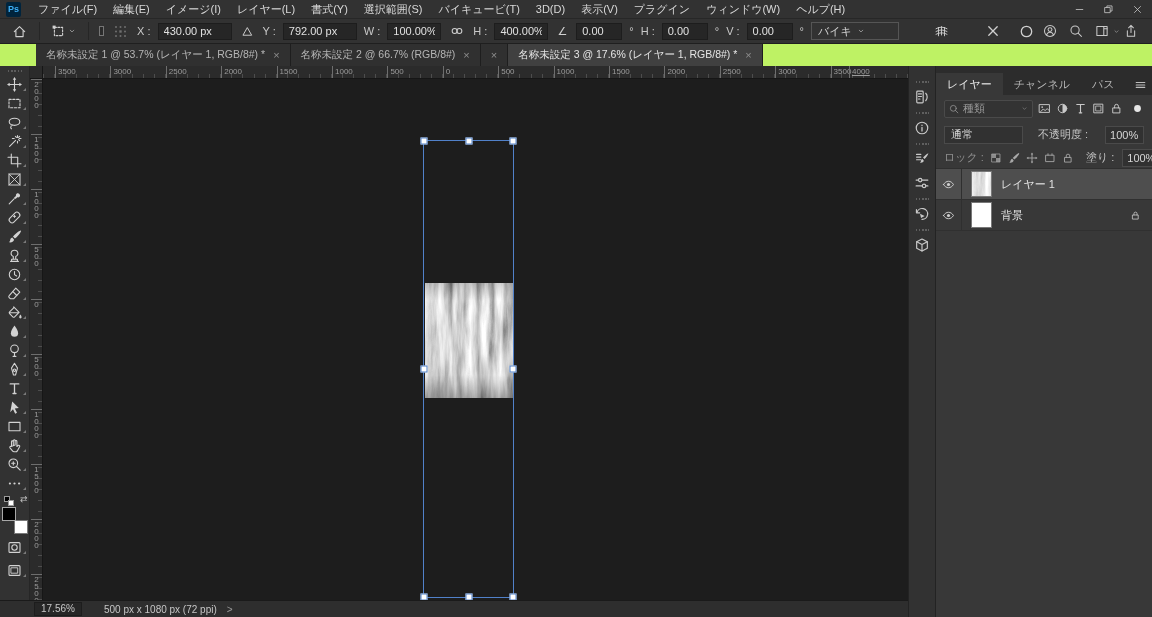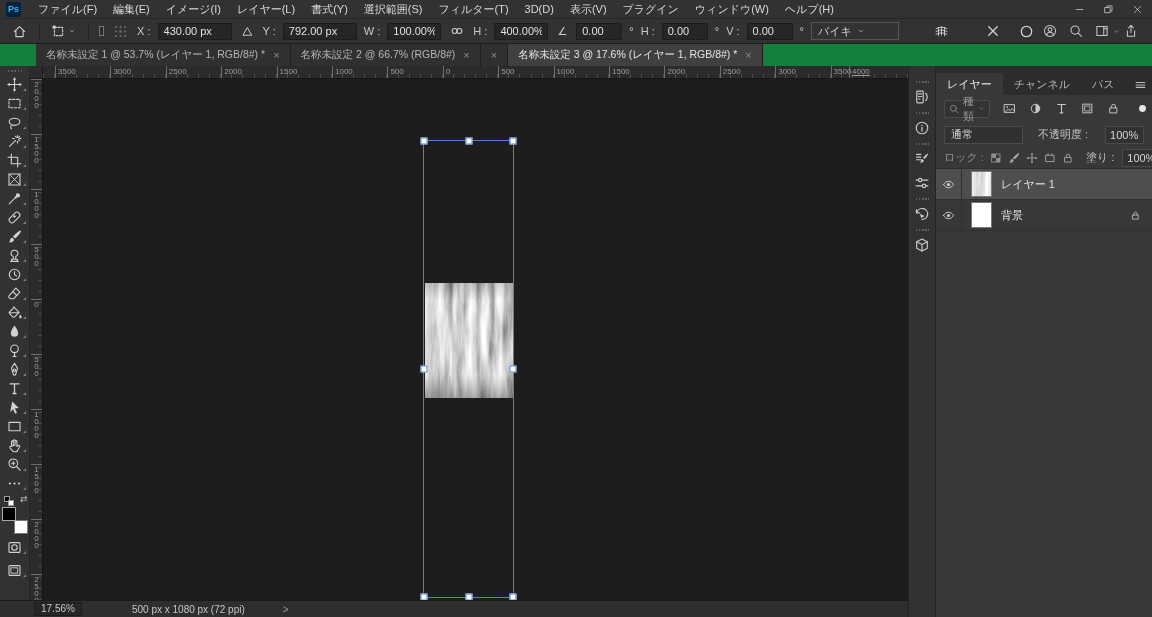--- a/index.html
+++ b/index.html
@@ -21,21 +21,21 @@
   input.obx { background:#262626; border:1px solid #1d1d1d; color:#e0e0e0; height:17px; padding:0 5px; font-size:11px; font-family:inherit; }
   .obx.w66{ width:74px; } .obx.w54{ width:54px; } .obx.w50{ width:46px; }
   .ob-drop { width:88px; height:18px; border:1px solid #555; display:flex; align-items:center; padding:0 6px; gap:4px; color:#d3d3d3; }
   .ob-drop span{ flex:1; white-space:nowrap; overflow:hidden; }
   .obtn { display:flex; align-items:center; justify-content:center; color:#d0d0d0; background:none; border:none; padding:2px; }
   .obtn.dim{ color:#6f6f6f; }
   .ob-right { margin-left:auto; display:flex; align-items:center; gap:12px; padding-right:4px; color:#c9c9c9; }
   .chk { width:10px; height:10px; border:1px solid #767676; background:#2b2b2b; }
 
   
-  .tabbar { height:22px; background:#15803d; display:flex; padding-left:36px; }
+  .tabbar { height:22px; background:#bef264; display:flex; padding-left:36px; }
   .tab { background:#303030; color:#b5b5b5; font-size:10.5px; padding:0 10px; display:flex; align-items:center; gap:8px; border-right:1px solid #1e1e1e; white-space:nowrap; cursor:default; }
   .tab.active { background:#404040; color:#e4e4e4; }
   .tab .x { color:#8e8e8e; font-size:11px; }
 
   
   .main { display:flex; height:573px; }
   .left-group { width:908px; display:flex; flex-direction:column; }
   .canvas-row { display:flex; height:534px; }
 
   
@@ -59,37 +59,37 @@
   .ticks-v { position:absolute; right:0; top:0; bottom:0; width:4px; background:repeating-linear-gradient(0deg,#4d4d4d 0 1px,transparent 1px 11px); }
   .rl { position:absolute; top:0; height:12px; font-size:8px; line-height:11px; color:#9b9b9b; border-left:1px solid #6e6e6e; padding-left:2px; }
   .rlv { position:absolute; left:1px; width:11px; font-size:8px; line-height:7px; color:#9b9b9b; border-top:1px solid #6e6e6e; padding-top:1px; white-space:pre-line; text-align:center; }
   .texture { position:absolute; left:395px; top:217px; width:88px; height:115px; }
   .texture svg{ display:block; }
   .tex-shade { position:absolute; inset:0; background:linear-gradient(to bottom, rgba(0,0,0,.18), rgba(0,0,0,0) 15%, rgba(0,0,0,0) 80%, rgba(0,0,0,.3)); }
   .bbox { position:absolute; left:393px; top:74px; width:91px; height:458px; border:1px solid #5181c9; }
   .hdl { position:absolute; width:7px; height:7px; background:#fff; border:1px solid #5181c9; transform:translate(-50%,-50%); }
 
   
-  .statusbar { height:17px; background:#2e2e2e; border-top:1px solid #1a1a1a; display:flex; align-items:center; font-size:10px; color:#c6c6c6; padding-left:34px;gap:28px; }
+  .statusbar { height:17px; background:#2e2e2e; border-top:1px solid #1a1a1a; display:flex; align-items:center; font-size:10px; color:#c6c6c6; padding-left:34px; }
   .zoombox { background:#262626; border:1px solid #1d1d1d; padding:0 6px; height:14px; line-height:12px; }
   .doc-size { margin-left:22px; }
   .st-chev { margin-left:10px; color:#9a9a9a; }
 
   
   .dock { width:28px; background:#323232; border-left:1px solid #232323; border-right:1px solid #232323; display:flex; flex-direction:column; align-items:center; padding-top:12px; }
   .dock .grip { width:13px; height:2px; margin:3px 0 2px; background:repeating-linear-gradient(90deg,#5f5f5f 0 1.4px,transparent 1.4px 3.1px); }
   .dockbtn { width:26px; height:24px; display:flex; align-items:center; justify-content:center; color:#c9c9c9; background:none; border:none; }
 
   
   .panel { width:216px; background:#383838; display:flex; flex-direction:column; }
   .panel-tabs { height:29px; background:#2c2c2c; display:flex; align-items:flex-end; }
   .ptab { height:22px; padding:0 11px; display:flex; align-items:center; color:#b9b9b9; cursor:default; }
   .ptab.active { background:#383838; color:#e8e8e8; }
   .pmenu { margin-left:auto; height:22px; width:24px; display:flex; align-items:center; justify-content:center; color:#bdbdbd; }
-  .filter-row { height:27px; display:flex; align-items:center; padding:0 8px; gap:13px; }
+  .filter-row { height:27px; display:flex; align-items:center; padding:0 8px; gap:5px; }
   .searchbox { width:112px; height:18px; background:#333333; border:1px solid #4a4a4a; border-radius:2px; display:flex; align-items:center; padding:0 4px; gap:4px; color:#9c9c9c; }
   .searchbox .ph { flex:1; }
   .fic { color:#c9c9c9; display:flex; }
   .blend-row { height:25px; display:flex; align-items:center; padding:0 8px; gap:15px; }
   .blendbox { width:104px; height:18px; border:1px solid #4a4a4a; background:#313131; display:flex; align-items:center; padding:0 6px; color:#d6d6d6; }
   .blendbox span{ flex:1; }
   .plbl { color:#c3c3c3; white-space:nowrap; }
   .plbl.dim { color:#8f8f8f; }
   .valbox { width:50px; height:18px; border:1px solid #4a4a4a; background:#313131; display:flex; align-items:center; padding:0 4px; color:#d6d6d6; margin-left:2px; }
   .valbox span{ flex:1; }
@@ -124,21 +124,21 @@
 
 <div class="menubar">
   <div class="ps-logo">Ps</div>
   <div id="menu-items" style="display:flex">
       <div class="mitem">ファイル(F)</div>
       <div class="mitem">編集(E)</div>
       <div class="mitem">イメージ(I)</div>
       <div class="mitem">レイヤー(L)</div>
       <div class="mitem">書式(Y)</div>
       <div class="mitem">選択範囲(S)</div>
-      <div class="mitem">フィルター(T)</div>
+      <div class="mitem">バイキュービ(T)</div>
       <div class="mitem">3D(D)</div>
       <div class="mitem">表示(V)</div>
       <div class="mitem">プラグイン</div>
       <div class="mitem">ウィンドウ(W)</div>
       <div class="mitem">ヘルプ(H)</div>
     </div>
   <div class="winctl" id="winctl">
       <div class="winbtn">
         <svg class="ic" width="11" height="11" viewBox="0 0 15 15" fill="none" stroke="currentColor" stroke-width="1.1" stroke-linecap="round" stroke-linejoin="round">
           <path d="M3 7.5h9"></path>

